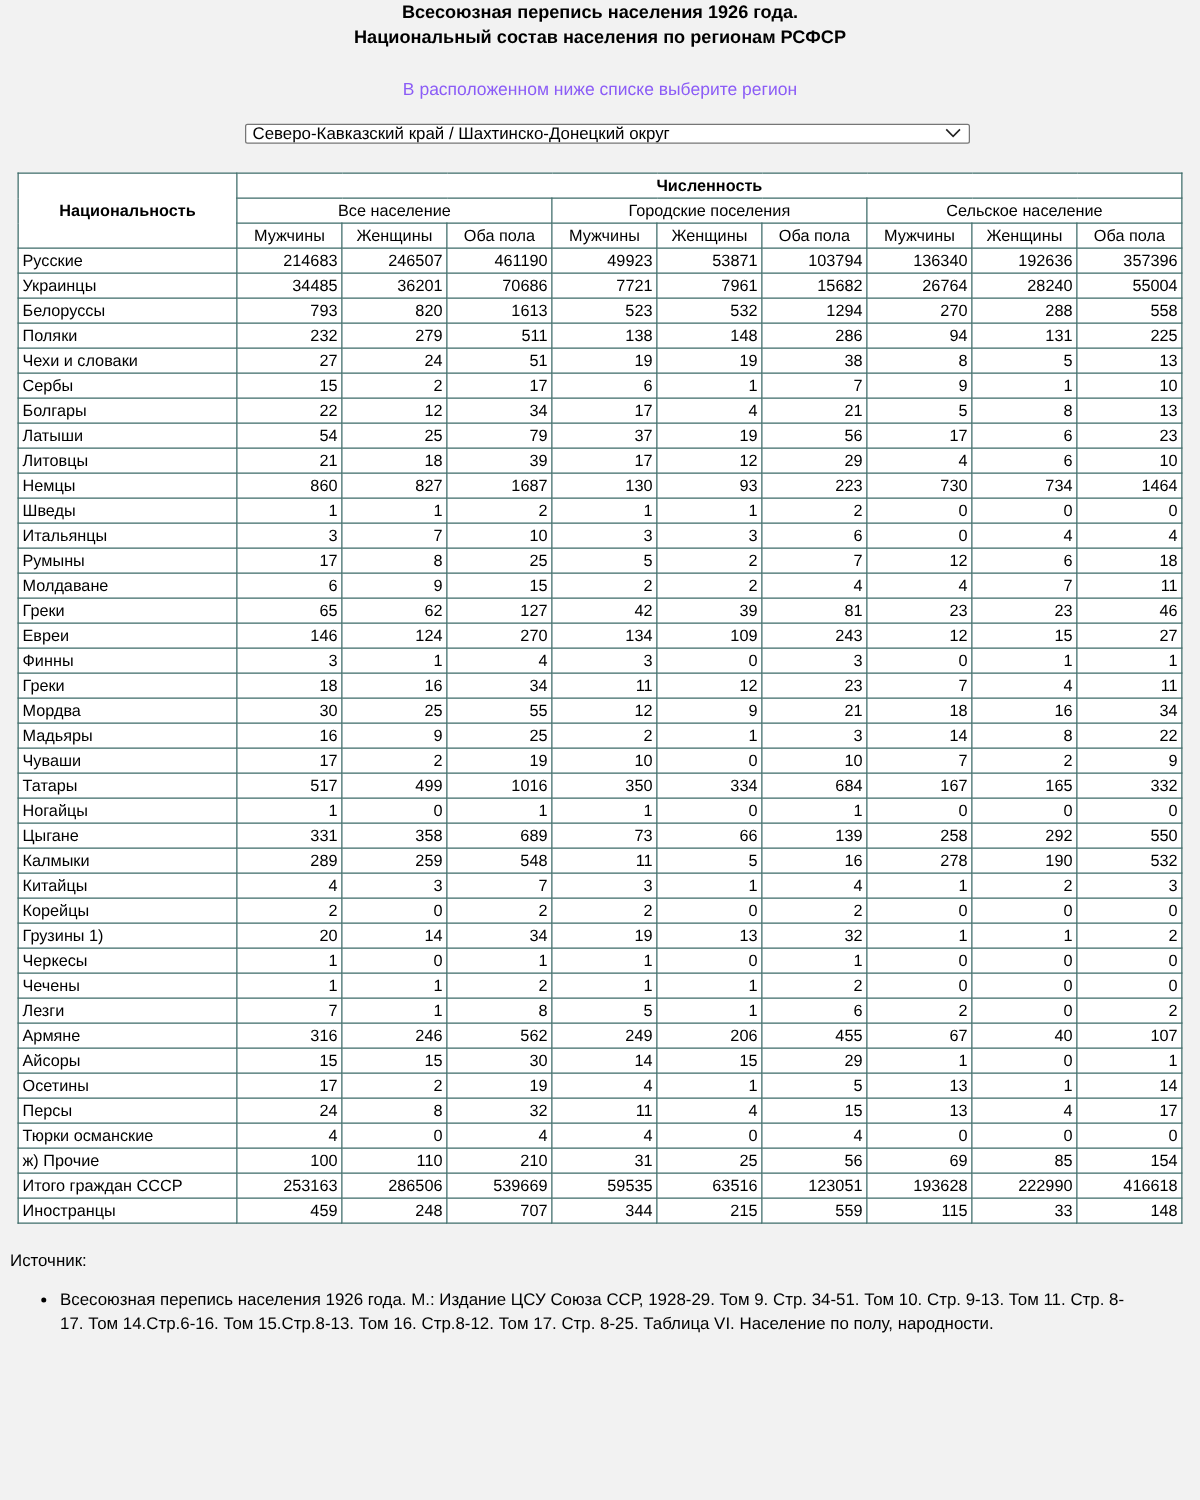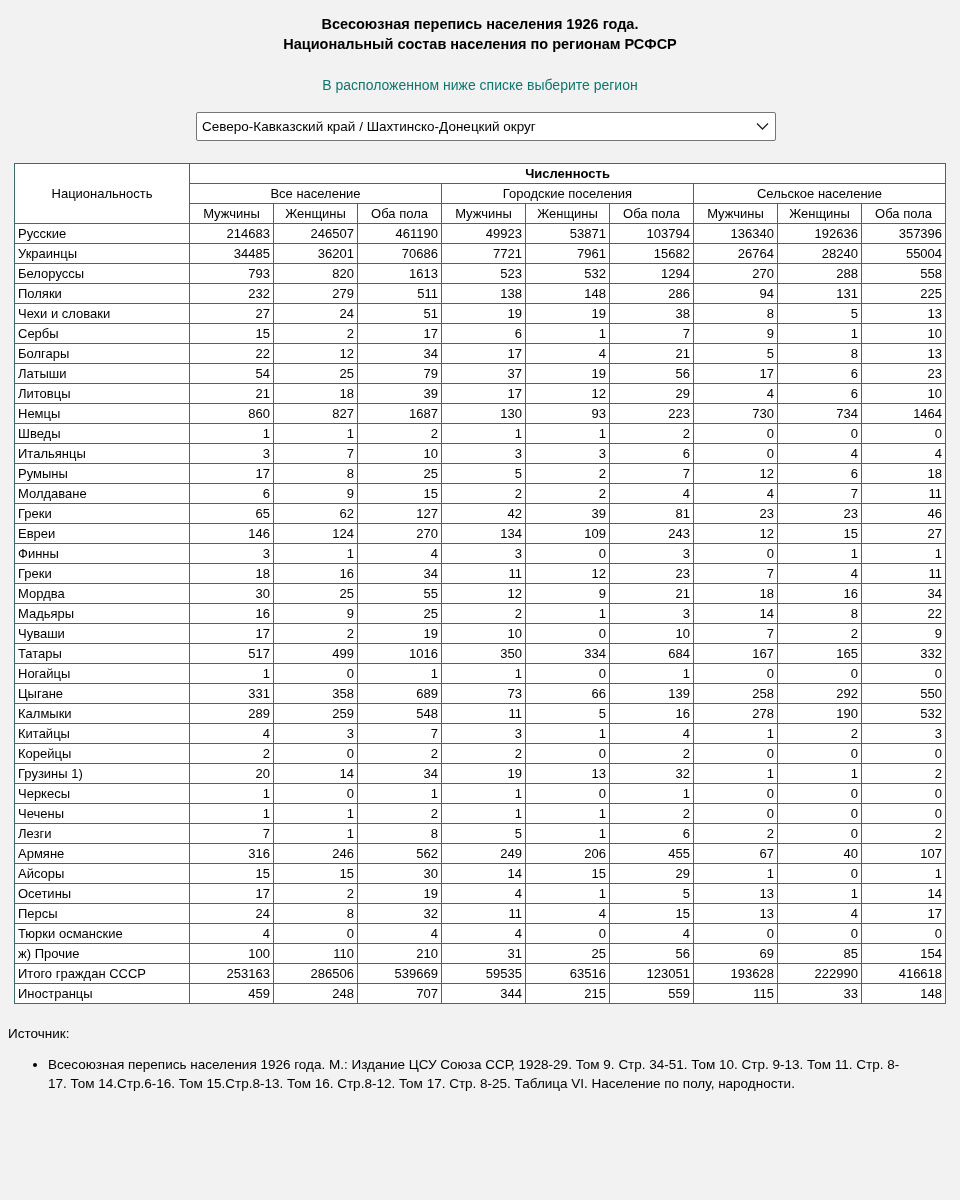--- a/index.html
+++ b/index.html
@@ -5,38 +5,38 @@
   * { box-sizing: border-box; }
   html, body {
     margin: 0;
     padding: 0;
     width: 960px;
     background: #f2f2f2;
     font-family: "Liberation Sans", sans-serif;
   }
   body { padding: 0 0 10px 0; }
 
-  .page-header { text-align: center; padding-top: 14px; }
+  .page-header { text-align: center; padding-top: 0; }
   .title-line {
     font-size: 14.5px;
     font-weight: bold;
     color: #000;
     line-height: 20px;
   }
   .subtitle {
     font-size: 14px;
-    color: #0f766e;
+    color: #8b5cf6;
     margin-top: 22px;
     line-height: 18px;
   }
 
   .select-wrap { text-align: center; margin-top: 18px; }
   .region-select {
     width: 580px;
-    height: 29px;
+    height: 16px;
     font-size: 13.5px;
     font-family: "Liberation Sans", sans-serif;
     color: #000;
     background: #ffffff;
     border: 1px solid #767676;
     border-radius: 2px;
     padding: 0 22px 0 5px;
     text-align: left;
     position: relative;
     display: inline-flex;
@@ -73,21 +73,21 @@
     font-weight: normal;
     background: #ffffff;
     overflow: hidden;
     white-space: nowrap;
   }
   table.census th.grp, table.census th.sub, table.census th.nat {
     text-align: center;
     vertical-align: middle;
   }
   table.census th.grp { font-weight: bold; }
-  table.census th.nat { font-weight: normal; }
+  table.census th.nat { font-weight: bold; }
   table.census td.name { text-align: left; }
   table.census td.num { text-align: right; }
 
   col.c-name { width: 175px; }
   col.c-num  { width: 84px; }
 
   .src-title {
     font-size: 13.5px;
     font-weight: normal;
     color: #000;

